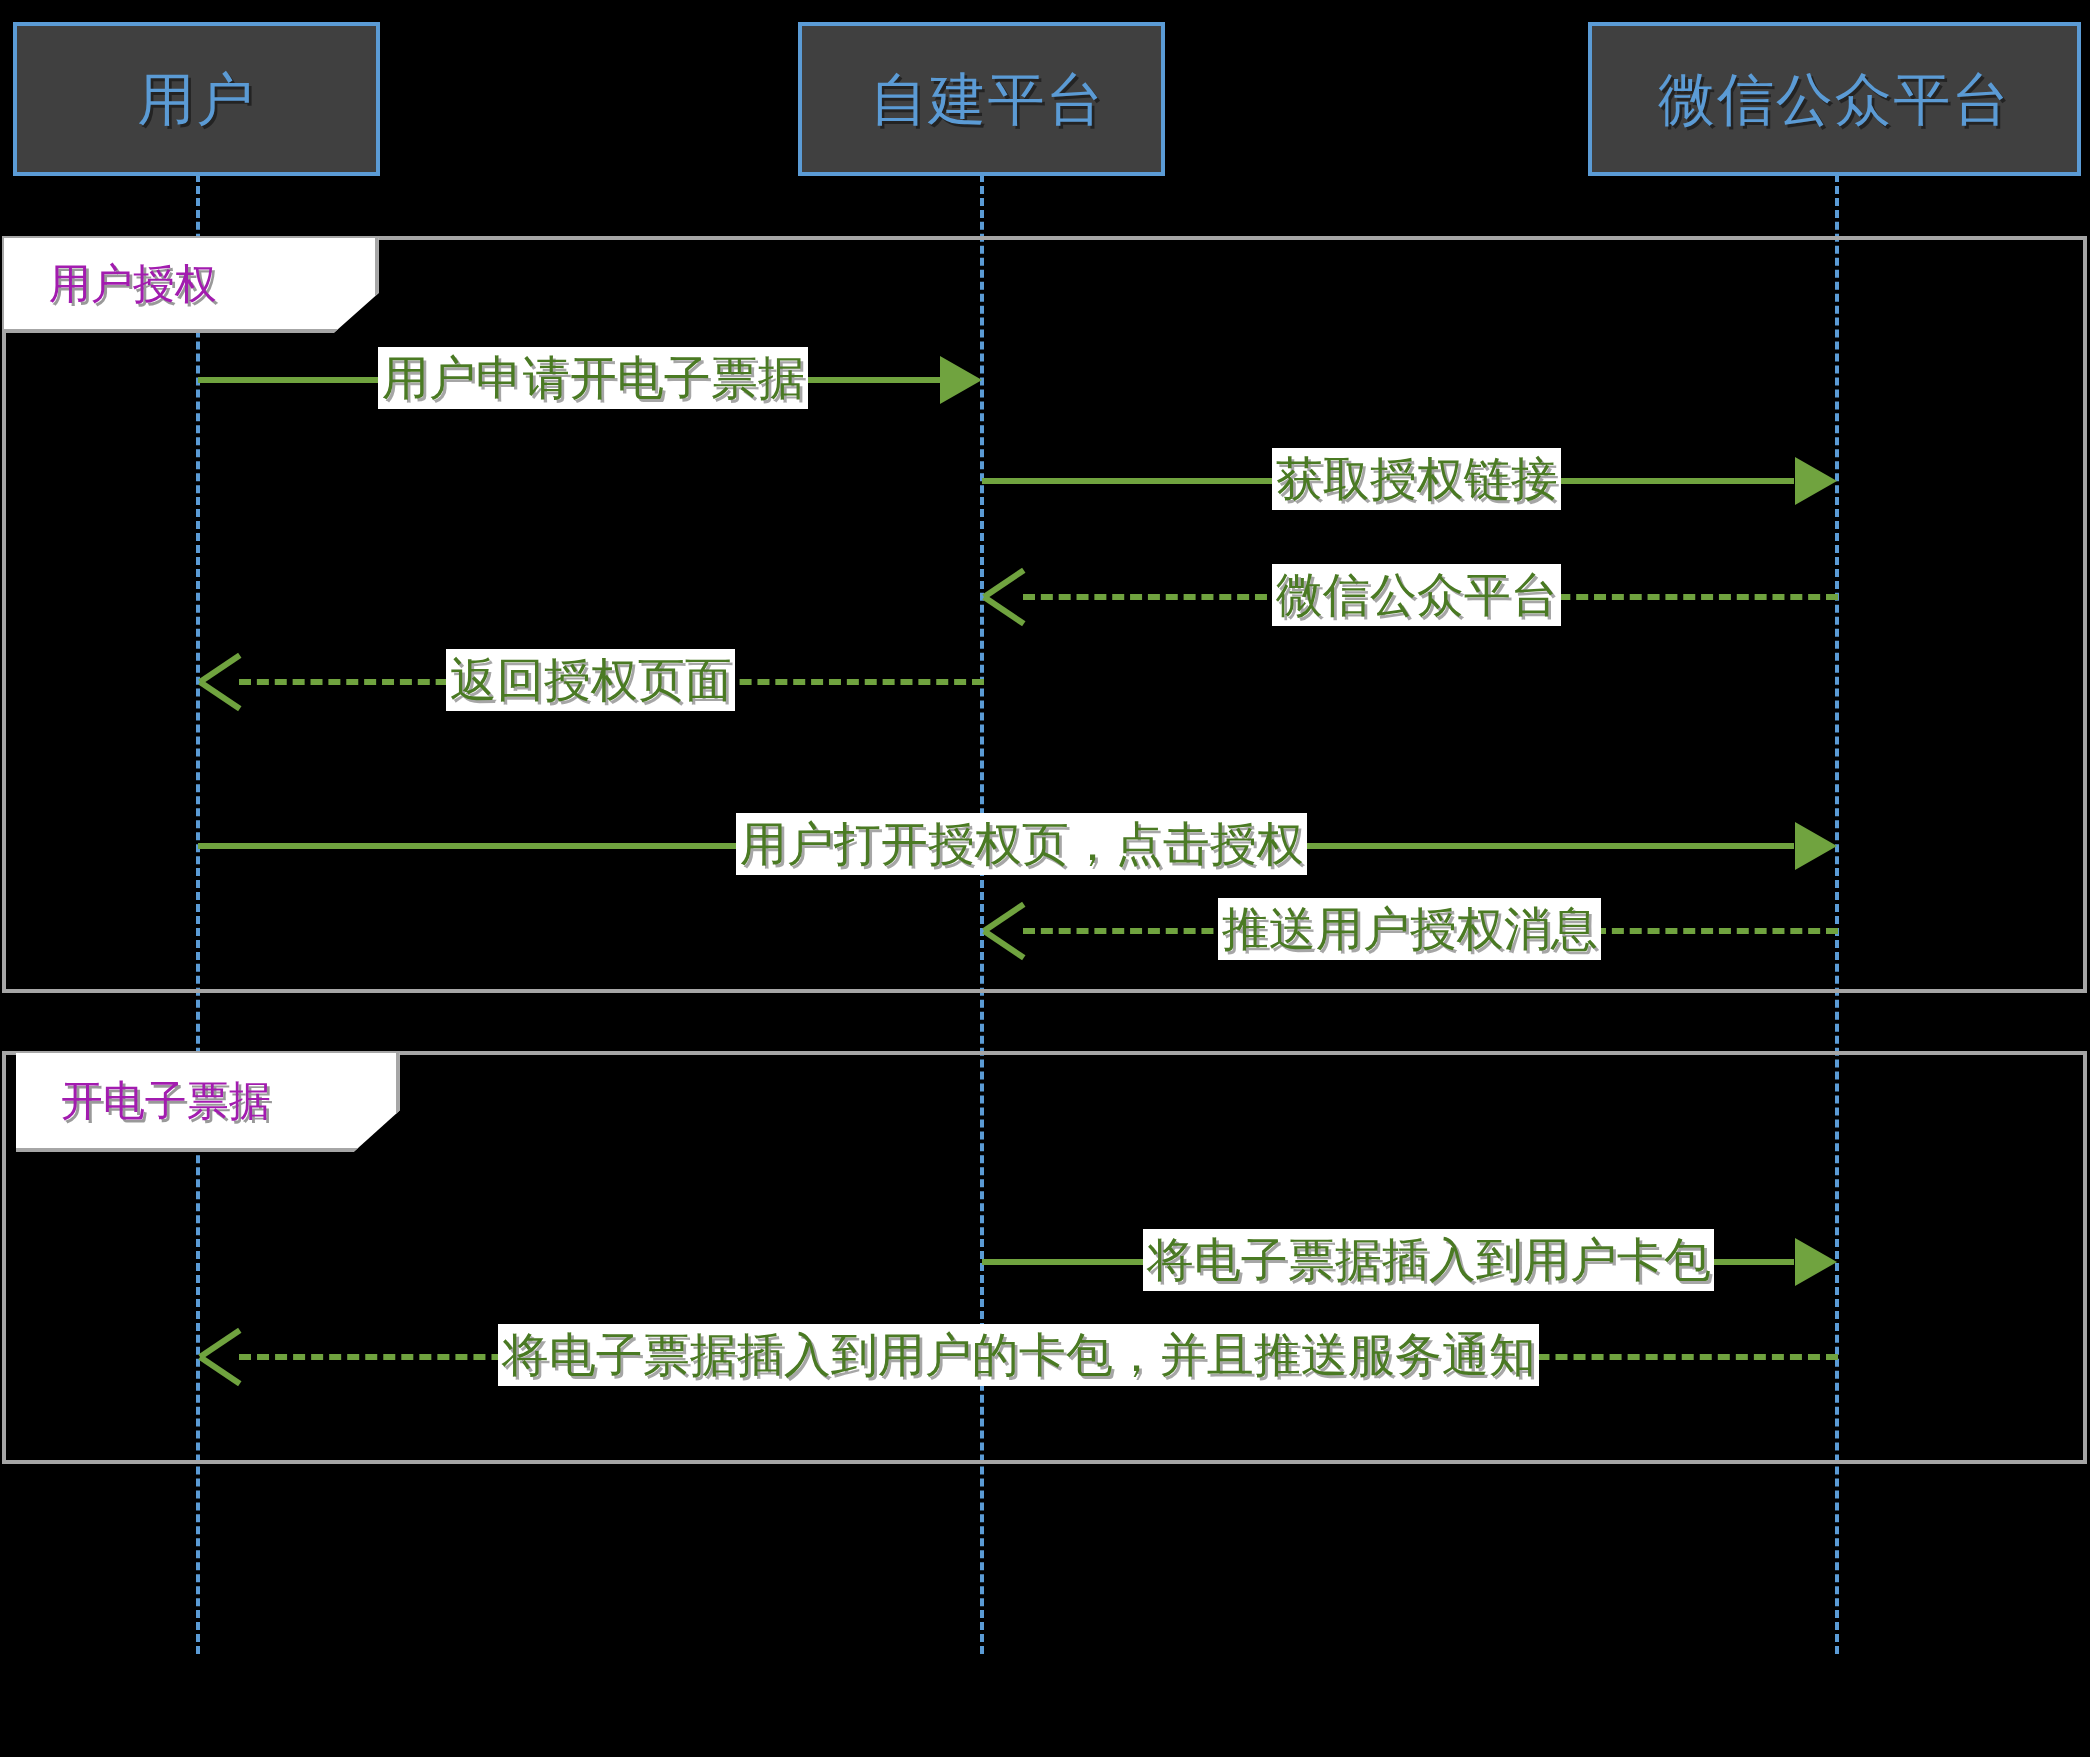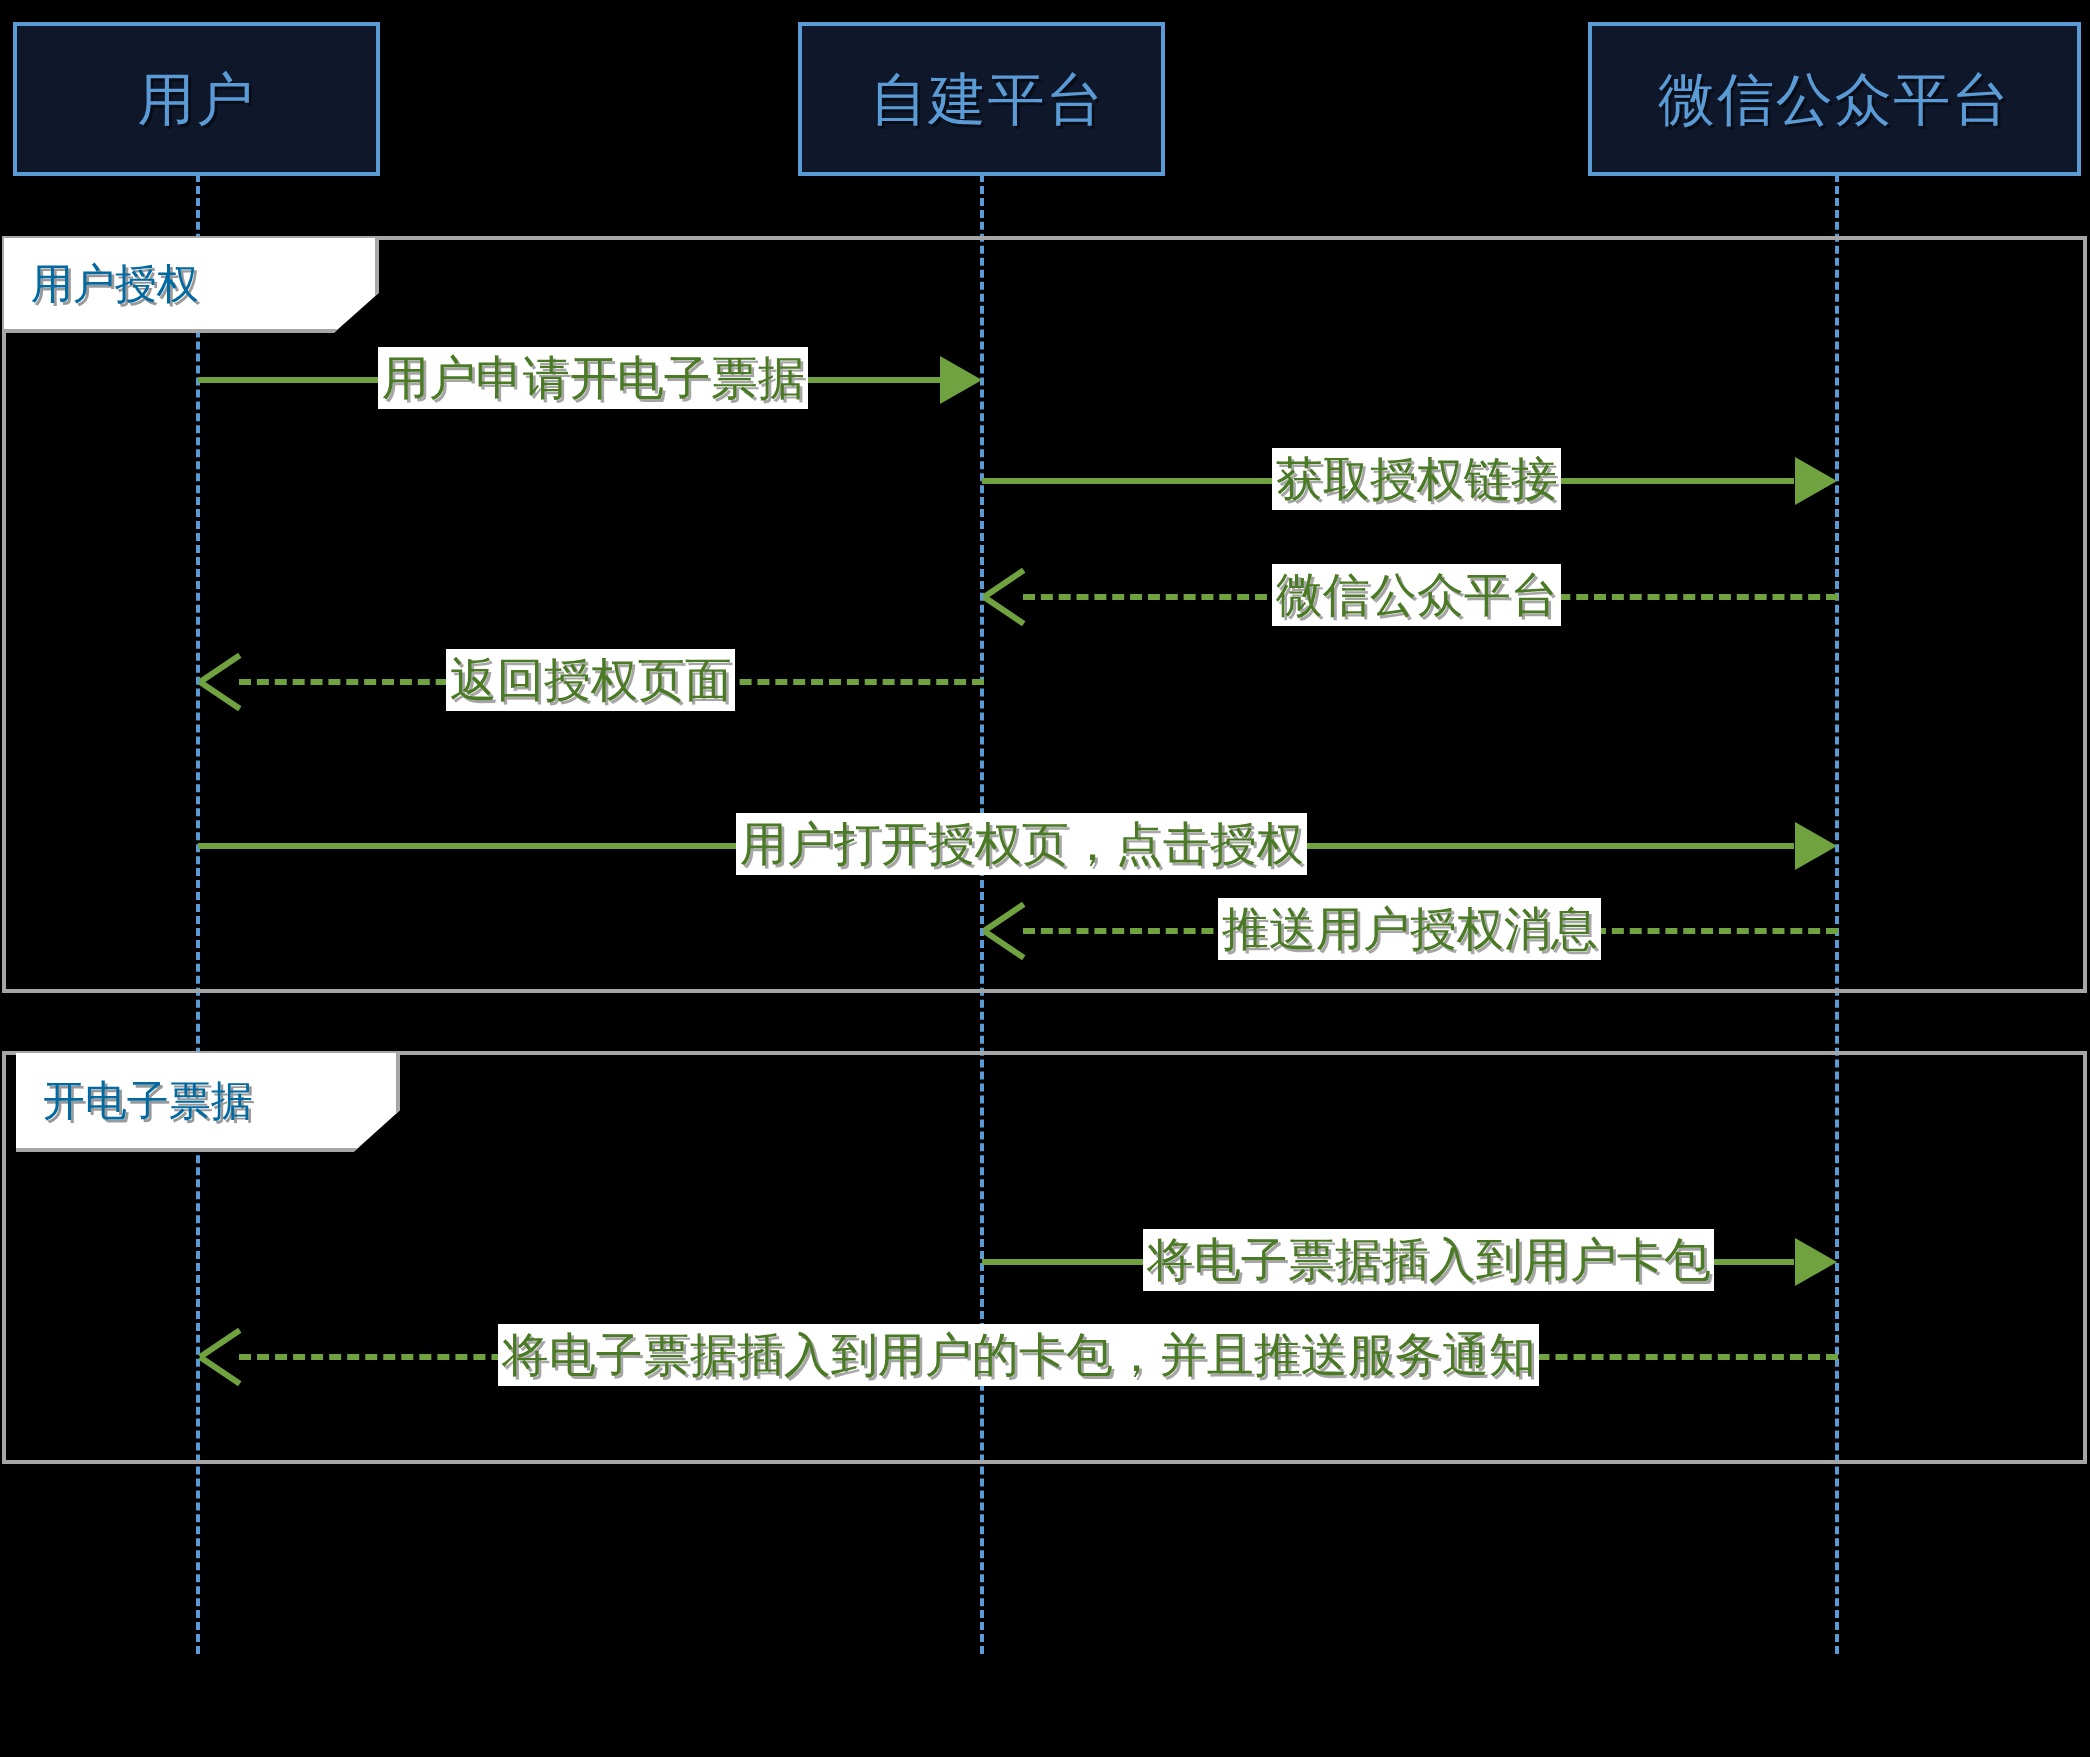--- a/index.html
+++ b/index.html
@@ -1,29 +1,29 @@
 <!DOCTYPE html>
 <html style="font-size:14.6px"><head>
 <meta charset="utf-8">
 <style>
   html,body{margin:0;padding:0;background:#000;}
   body{width:2091px;height:1757px;position:relative;overflow:hidden;
        font-family:"DejaVu Serif","Liberation Serif",serif;}
   #stage{position:absolute;left:0;top:0;width:2091px;height:1757px;}
   .lifeline{position:absolute;width:4.6px;background:transparent;
      border-left:4.6px dashed #5B9BD5;}
-  .actorbox{position:absolute;background:#0f172a;border:4.6px solid #5B9BD5;
+  .actorbox{position:absolute;background:#404040;border:4.6px solid #5B9BD5;
      display:flex;align-items:center;justify-content:center;box-sizing:border-box;}
   .actorbox span{color:#5B9BD5;font-size:57px;line-height:1;letter-spacing:1.8px;
      text-shadow:2.7px 2.7px 0 rgba(0,0,0,0.45);white-space:nowrap;}
   .frag{position:absolute;border:4.6px solid #A6A6A6;box-sizing:border-box;background:transparent;}
   .fraglabel{position:absolute;background:#ffffff;box-sizing:border-box;
      display:flex;align-items:center;}
-  .fraglabel .lbltxt{color:#0369a1;font-size:42px;line-height:1;white-space:nowrap;
-     padding-left:27px;text-shadow:2.7px 2.7px 0 rgba(0,0,0,0.40);}
+  .fraglabel .lbltxt{color:#a21caf;font-size:42px;line-height:1;white-space:nowrap;
+     padding-left:45px;text-shadow:2.7px 2.7px 0 rgba(0,0,0,0.40);}
   .msgline{position:absolute;height:0;border-top:6.4px solid #70A33F;}
   .msgline.dashed{border-top:6.4px dashed #70A33F;}
   .arrowhead{position:absolute;width:0;height:0;}
   .arrowhead.solid-r{border-top:24px solid transparent;border-bottom:24px solid transparent;
      border-left:42px solid #70A33F;}
   .openhead-l{position:absolute;}
   .openhead-l::before,.openhead-l::after{content:"";position:absolute;left:0;
      width:48px;height:0;border-top:6.4px solid #70A33F;transform-origin:left center;}
   .openhead-l::before{top:0;transform:rotate(-34deg);}
   .openhead-l::after{top:0;transform:rotate(34deg);}

